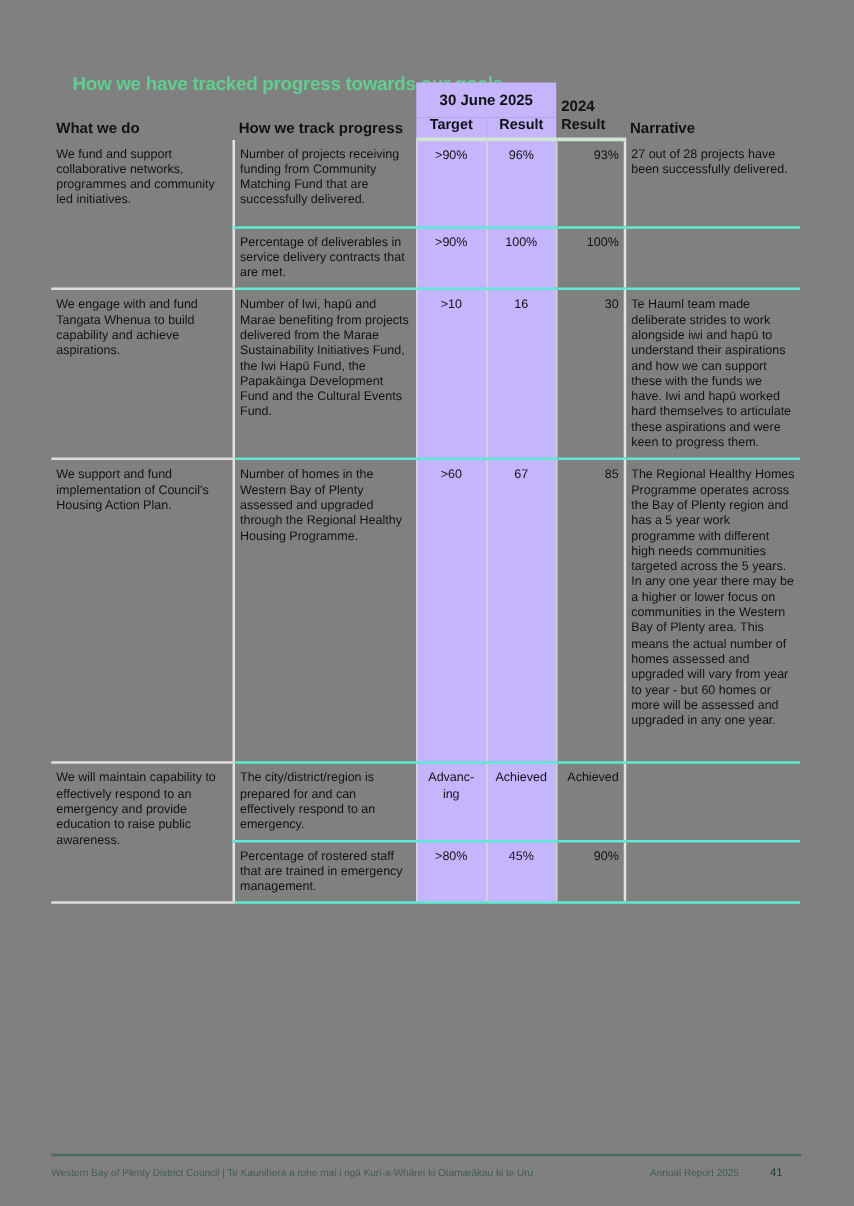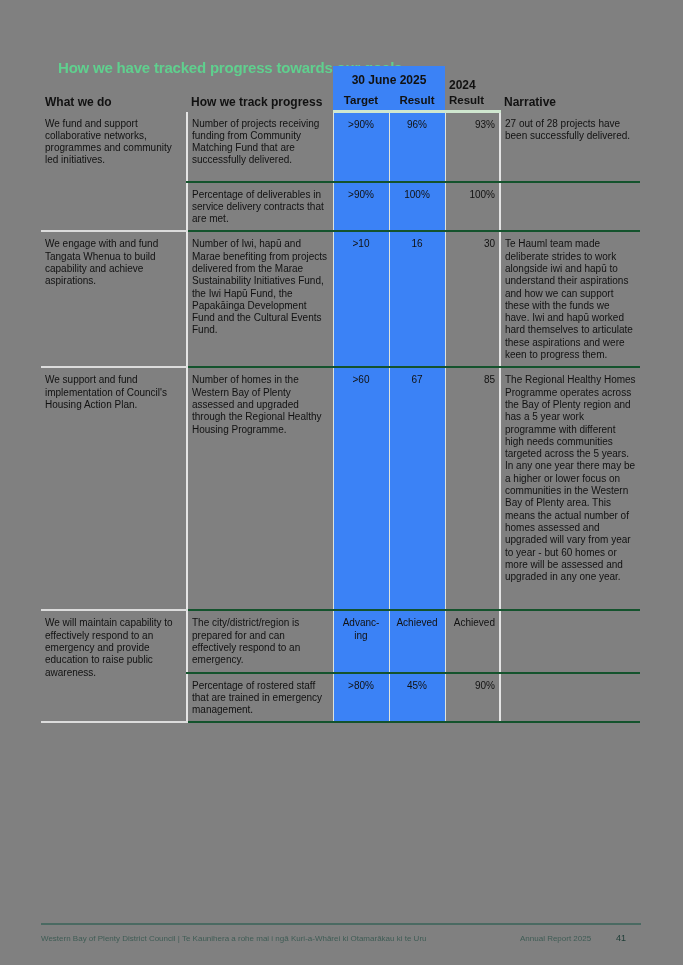--- a/index.html
+++ b/index.html
@@ -17,23 +17,23 @@
   }
   table.goals col.c1 { width: 146px; }
   table.goals col.c2 { width: 146px; }
   table.goals col.c3 { width: 56px; }
   table.goals col.c4 { width: 56px; }
   table.goals col.c5 { width: 55px; }
   table.goals col.c6 { width: 140px; }
   th { font-weight: bold; text-align: left; vertical-align: bottom; padding: 0 4px 3px 4px; font-size: 12px; line-height: 13px; }
   th.grp { text-align: center; vertical-align: middle; height: 26px; padding: 0; }
   th.sub { text-align: center; font-size: 11.5px; }
-  .shade { background: #3b82f6; }
+  .shade { background: #c4b5fd; }
   thead tr.r2 th { border-bottom: 3px solid #cfe7cf; }
-  td { vertical-align: top; padding: 6px 4px 5px 4px; border-bottom: 2px solid #14532d; color: #111; }
+  td { vertical-align: top; padding: 6px 4px 5px 4px; border-bottom: 2px solid #5eead4; color: #111; }
   td.c2 { border-left: 2px solid #e4e4e4; }
   td.c3, td.c4 { text-align: center; border-left: 1px solid #dde3dc; }
   td.c5 { text-align: right; border-left: 1px solid #dde3dc; }
   td.c6 { border-left: 2px solid #e4e4e4; }
   td.c1 { border-bottom: 2px solid #dcdcdc; }
   .footer-line { position: absolute; left: 41px; top: 923px; width: 600px; height: 2px; background: #4a6a62; }
   .footer-left { position: absolute; left: 41px; top: 934px; font-size: 8px; color: #3f5c55; white-space: nowrap; }
   .footer-right { position: absolute; left: 520px; top: 934px; font-size: 8px; color: #3f5c55; white-space: nowrap; }
   .page-num { position: absolute; left: 616px; top: 933px; font-size: 9px; color: #1d3b35; }
 </style>

